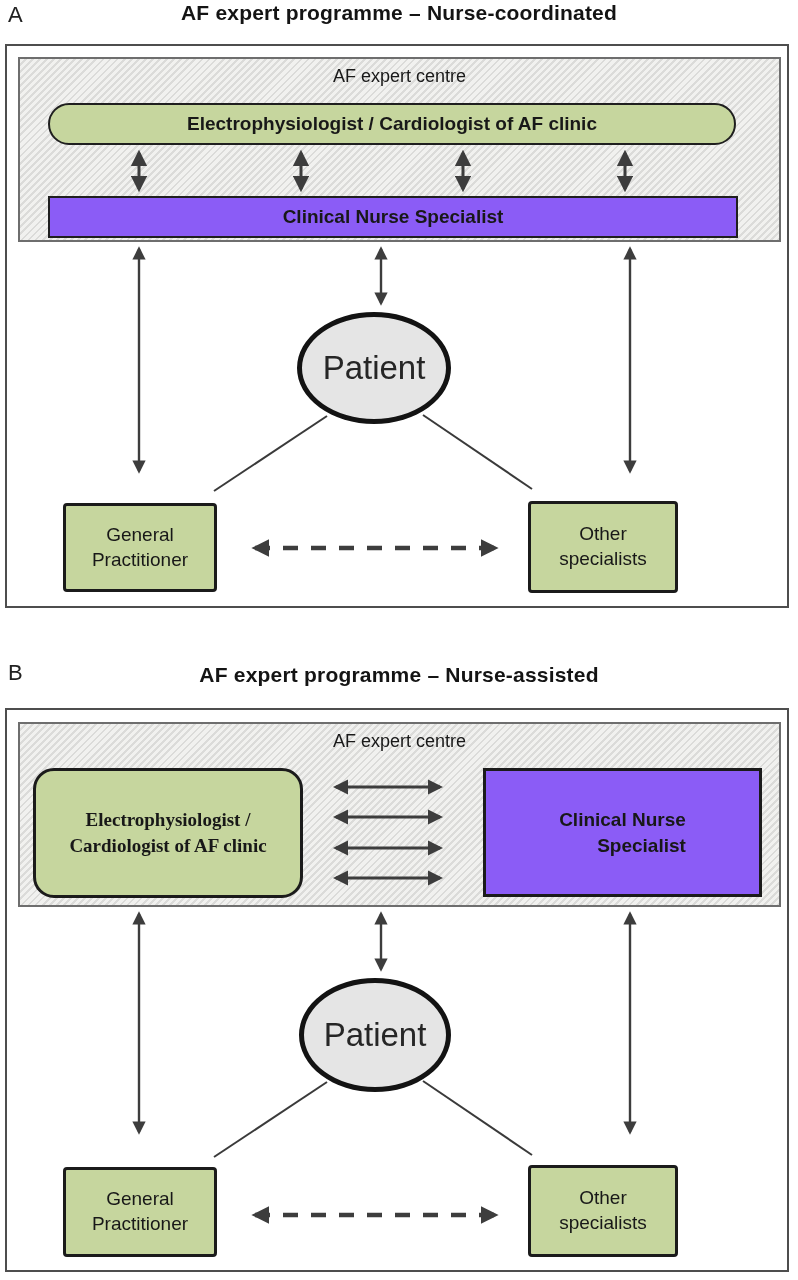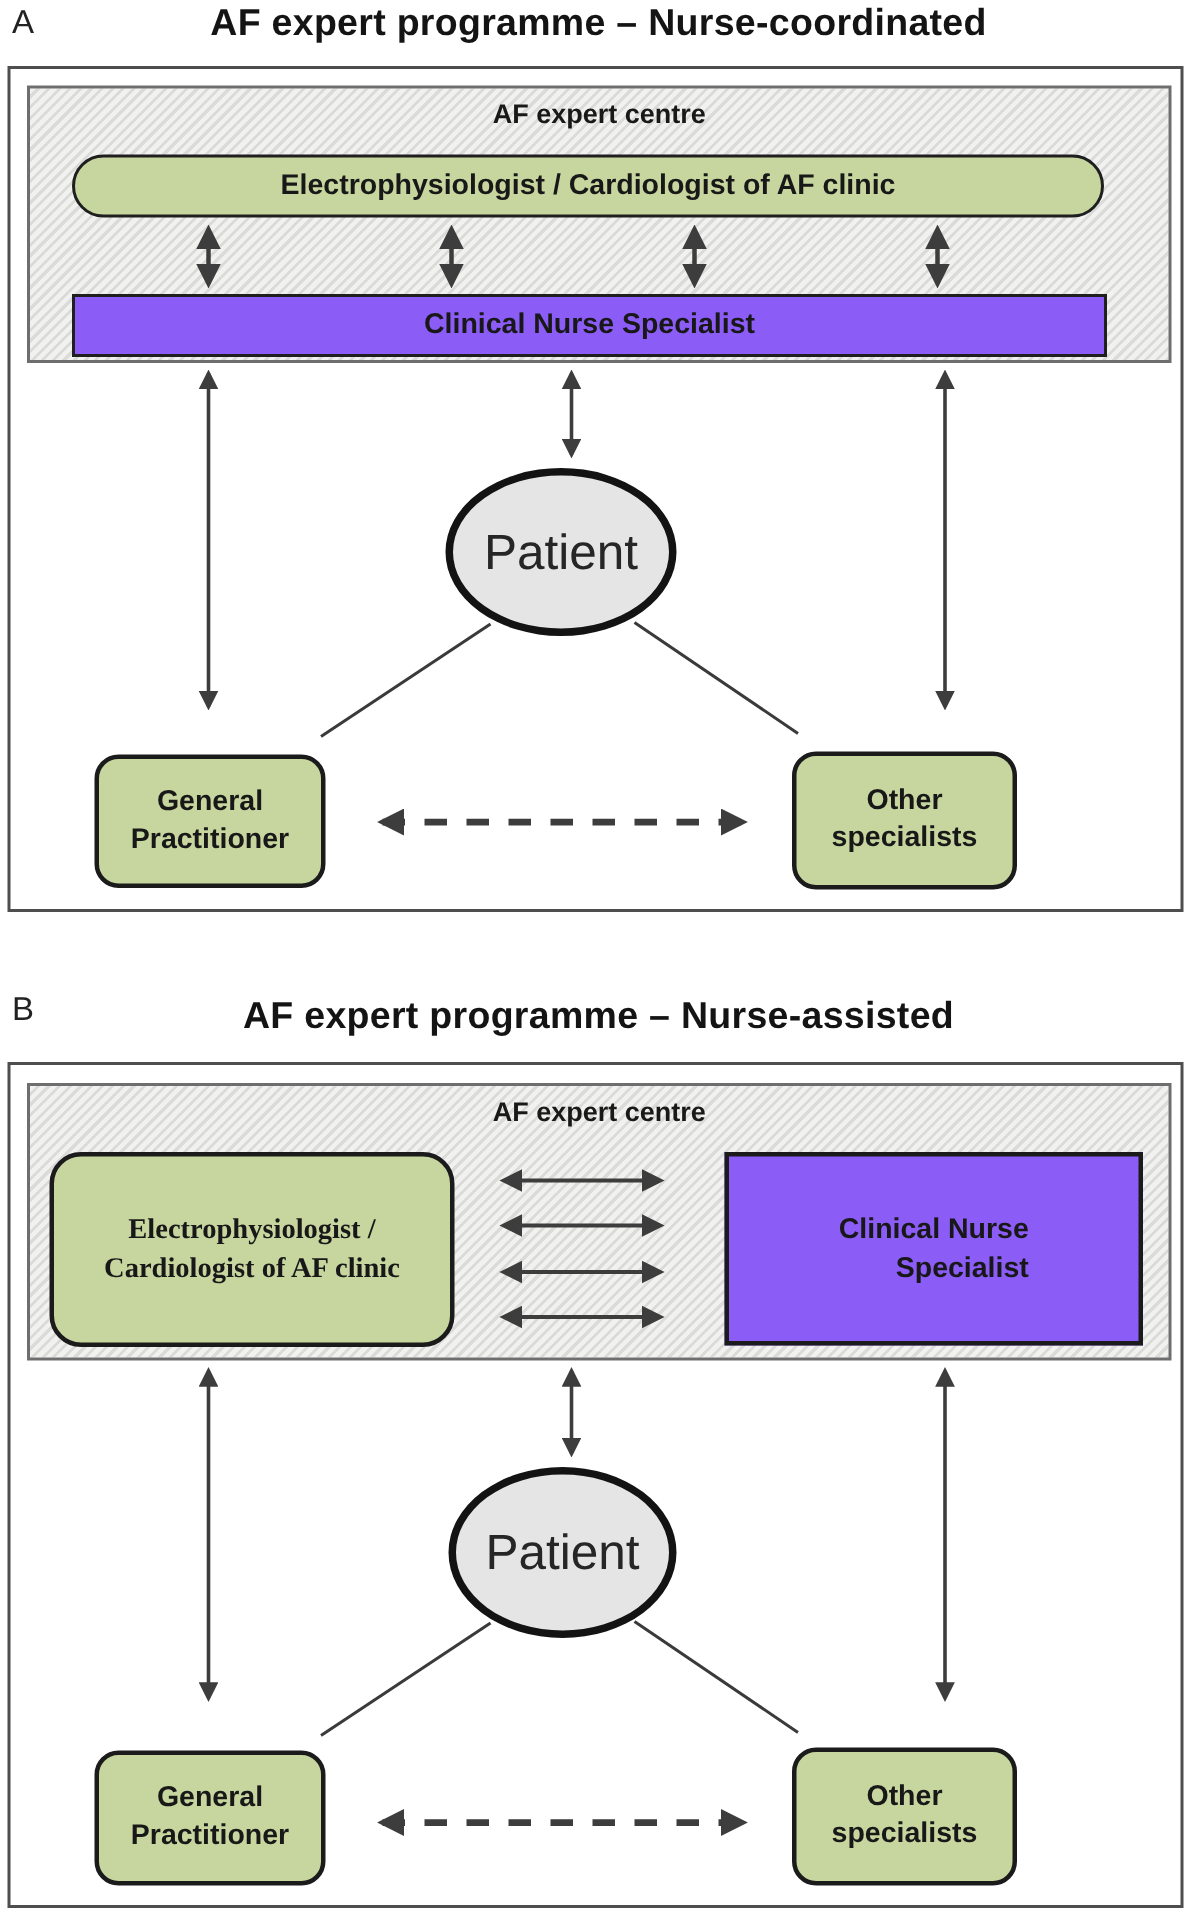--- a/index.html
+++ b/index.html
@@ -1,38 +1,38 @@
 <!DOCTYPE html>
 <html><head>
 <meta charset="utf-8">
 <style>
   html,body{margin:0;padding:0;background:#ffffff;}
   .page{position:relative;width:798px;height:1280px;background:#ffffff;
         font-family:"Liberation Sans",sans-serif;overflow:hidden;}
   .panel{position:absolute;left:0;width:798px;}
   .panel-label{position:absolute;font-size:22px;font-weight:500;color:#222;}
   .panel-title{position:absolute;left:0;width:100%;text-align:center;
-               font-weight:bold;font-size:25px;color:#141414;letter-spacing:0.2px;}
+               font-weight:bold;font-size:21px;color:#141414;letter-spacing:0.2px;}
   .outer-box{position:absolute;background:#ffffff;border:2px solid #4e4e4e;}
   .hatch{position:absolute;border:2px solid #6e6e6e;
          background:repeating-linear-gradient(135deg,#f1f1ef 0px,#f1f1ef 3px,#dbdbd9 3px,#dbdbd9 5px);}
-  .centre-label{position:absolute;text-align:center;font-weight:bold;font-size:18px;color:#191919;}
+  .centre-label{position:absolute;text-align:center;font-weight:normal;font-size:18px;color:#191919;}
   .bar{position:absolute;display:flex;align-items:center;justify-content:center;
        font-weight:bold;font-size:19px;color:#181818;border:2px solid #1f1f1f;}
   .bigbox{position:absolute;display:flex;align-items:center;justify-content:center;
           text-align:center;font-weight:bold;font-size:19px;line-height:1.35;color:#181818;
           border:3px solid #1b1b1b;white-space:pre-line;}
   .green{background:#c6d69e;border-radius:21px;}
   .red{background:#8b5cf6;}
   .patient{position:absolute;border-radius:50%;border:5px solid #131313;background:#e5e5e5;
            display:flex;align-items:center;justify-content:center;
            font-size:33px;font-weight:500;color:#262626;}
   .rbox{position:absolute;display:flex;align-items:center;justify-content:center;
-        text-align:center;font-weight:bold;font-size:19px;line-height:1.3;color:#181818;
-        border:3px solid #1b1b1b;border-radius:16px;background:#c6d69e;white-space:pre-line;}
+        text-align:center;font-weight:normal;font-size:19px;line-height:1.3;color:#181818;
+        border:3px solid #1b1b1b;border-radius:4px;background:#c6d69e;white-space:pre-line;}
   svg.layer{position:absolute;left:0;top:0;}
 </style>
 </head>
 <body>
 
 <div class="page">
 
   <div class="panel" style="top:0;height:655px;">
     <div class="panel-label" style="left:8px;top:2px;">A</div>
     <div class="panel-title" style="top:1px;">AF expert programme – Nurse-coordinated</div>

